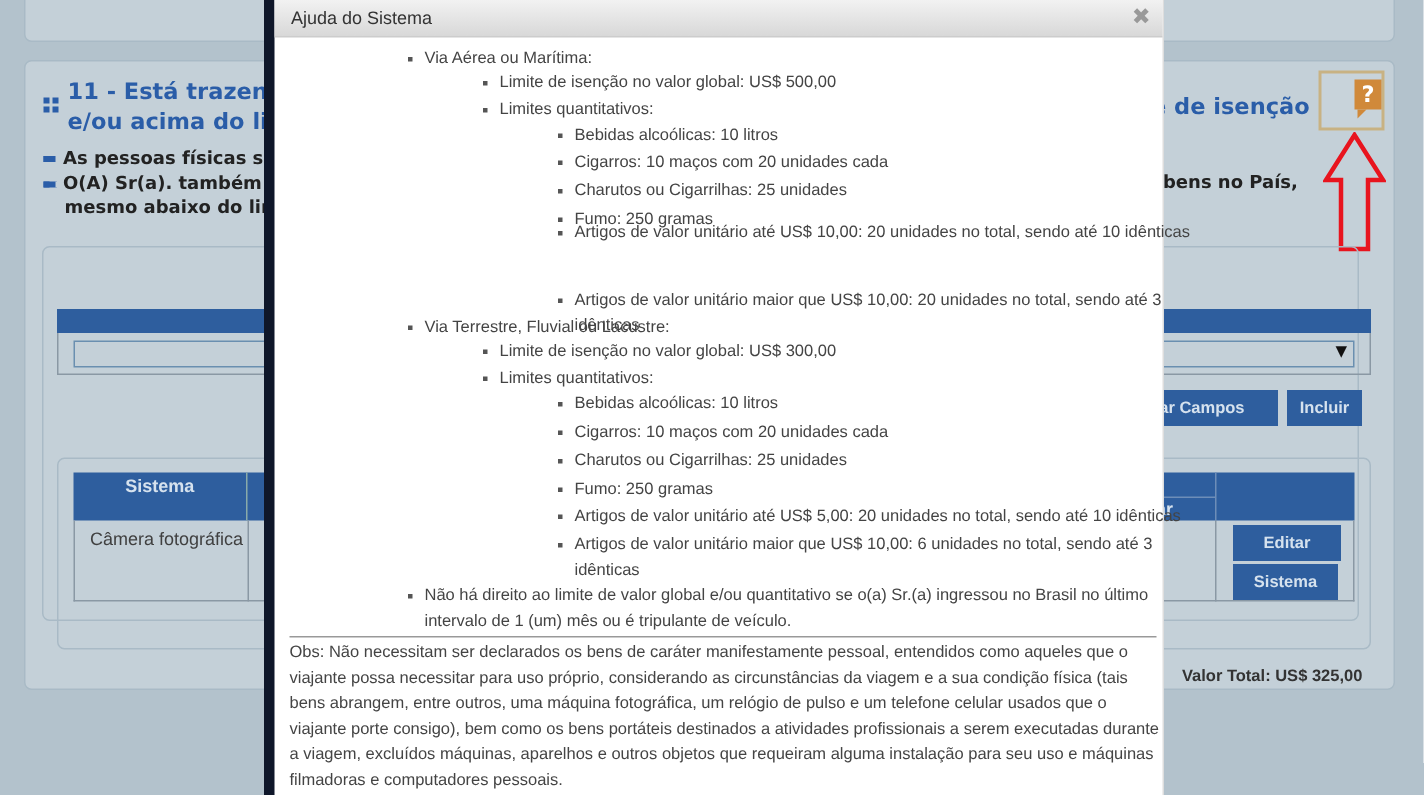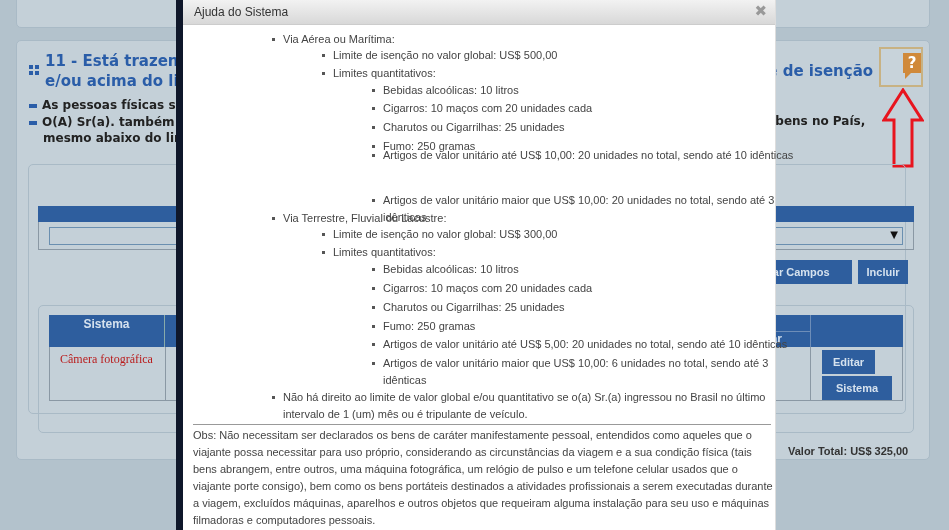--- a/index.html
+++ b/index.html
@@ -44,24 +44,24 @@
   .btn { position: absolute; background: #2e5e9e; color: #d6e2ee; font-weight: bold; font-size: 11px; text-align: center; line-height: 24px; font-family: "Liberation Sans", sans-serif; }
   .btn-limpar { left: 734px; top: 260px; width: 118px; height: 24px; }
   .btn-incluir { left: 858px; top: 260px; width: 50px; height: 24px; }
 
   .table-panel { position: absolute; left: 38px; top: 305px; width: 876px; height: 128px; border: 1px solid #a9bac6; border-radius: 5px; }
   .tbl-head { position: absolute; left: 49px; top: 315px; width: 854px; height: 32px; background: #2e5e9e; }
   .th-sub { position: absolute; left: 49px; top: 315px; width: 116px; height: 32px; color: #d6e2ee; font-weight: bold; font-size: 12px; text-align: center; padding-top: 2px; font-family: "Liberation Sans", sans-serif; border-right: 1px solid #8aa; }
   .th-dolar { position: absolute; left: 760px; top: 331px; width: 50px; height: 16px; color: #d6e2ee; font-weight: bold; font-size: 12px; font-family: "Liberation Sans", sans-serif; border-top: 1px solid #6d8db8; }
   .th-div { position: absolute; left: 810px; top: 315px; width: 1px; height: 32px; background: #6d8db8; }
   .tbl-body { position: absolute; left: 49px; top: 347px; width: 854px; height: 54px; border: 1px solid #8a98a4; border-top: none; }
-  .td-sub { position: absolute; left: 60px; top: 352px; font-size: 12px; color: #b91c1c; font-family: Liberation Serif, serif; }
+  .td-sub { position: absolute; left: 60px; top: 352px; font-size: 12px; color: #404040; font-family: Liberation Sans, sans-serif; }
   .col-line1 { position: absolute; left: 165px; top: 347px; width: 1px; height: 54px; background: #8a98a4; }
   .col-line2 { position: absolute; left: 810px; top: 347px; width: 1px; height: 54px; background: #8a98a4; }
-  .btn-editar { left: 822px; top: 350px; width: 53px; height: 24px; }
+  .btn-editar { left: 822px; top: 350px; width: 72px; height: 24px; }
   .btn-excluir { left: 822px; top: 376px; width: 70px; height: 24px; }
   .total { position: absolute; left: 788px; top: 413px; font-size: 11px; font-weight: bold; color: #333; font-family: "Liberation Sans", sans-serif; margin-top: 32px; }
 
   
   .modal { position: absolute; left: 176px; top: 0; width: 600px; height: 530px; background: #fff; border-left: 7px solid #0f172a; border-right: 1px solid #ddd; }
   .modal-header { height: 25px; background: linear-gradient(#f2f2f2, #d8d8d8); border-bottom: 1px solid #ccc; position: relative; }
   .modal-title { position: absolute; left: 11px; top: 5px; font-size: 12px; color: #333; font-family: "Liberation Sans", sans-serif; }
   .modal-close { position: absolute; right: 8px; top: 2px; font-size: 15px; font-weight: bold; color: #999; cursor: pointer; }
   .modal-body { font-family: "Liberation Sans", sans-serif; font-size: 11px; color: #444; }
   .li { position: absolute; line-height: 17px; margin-left: 39px; }

